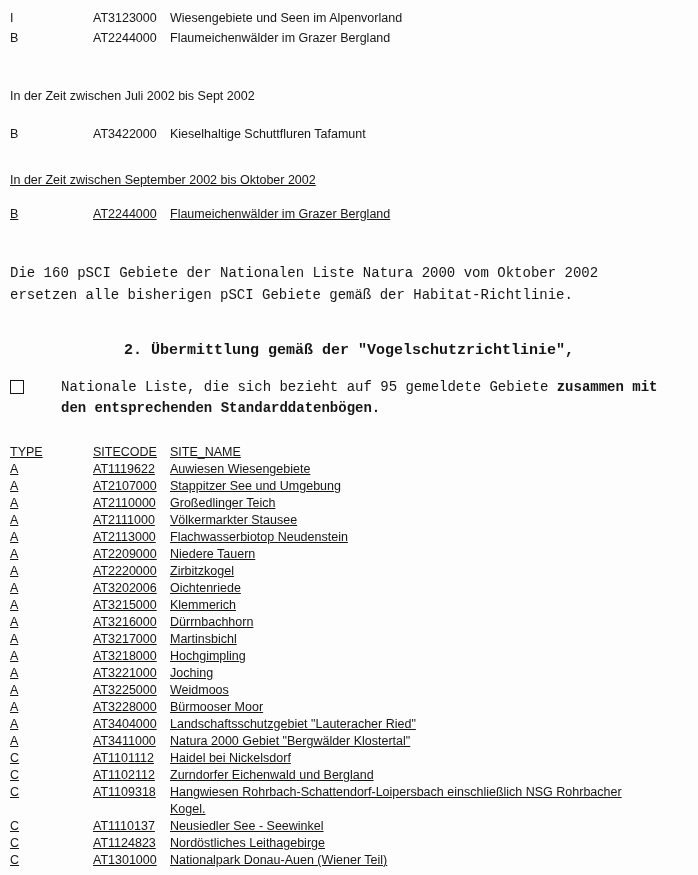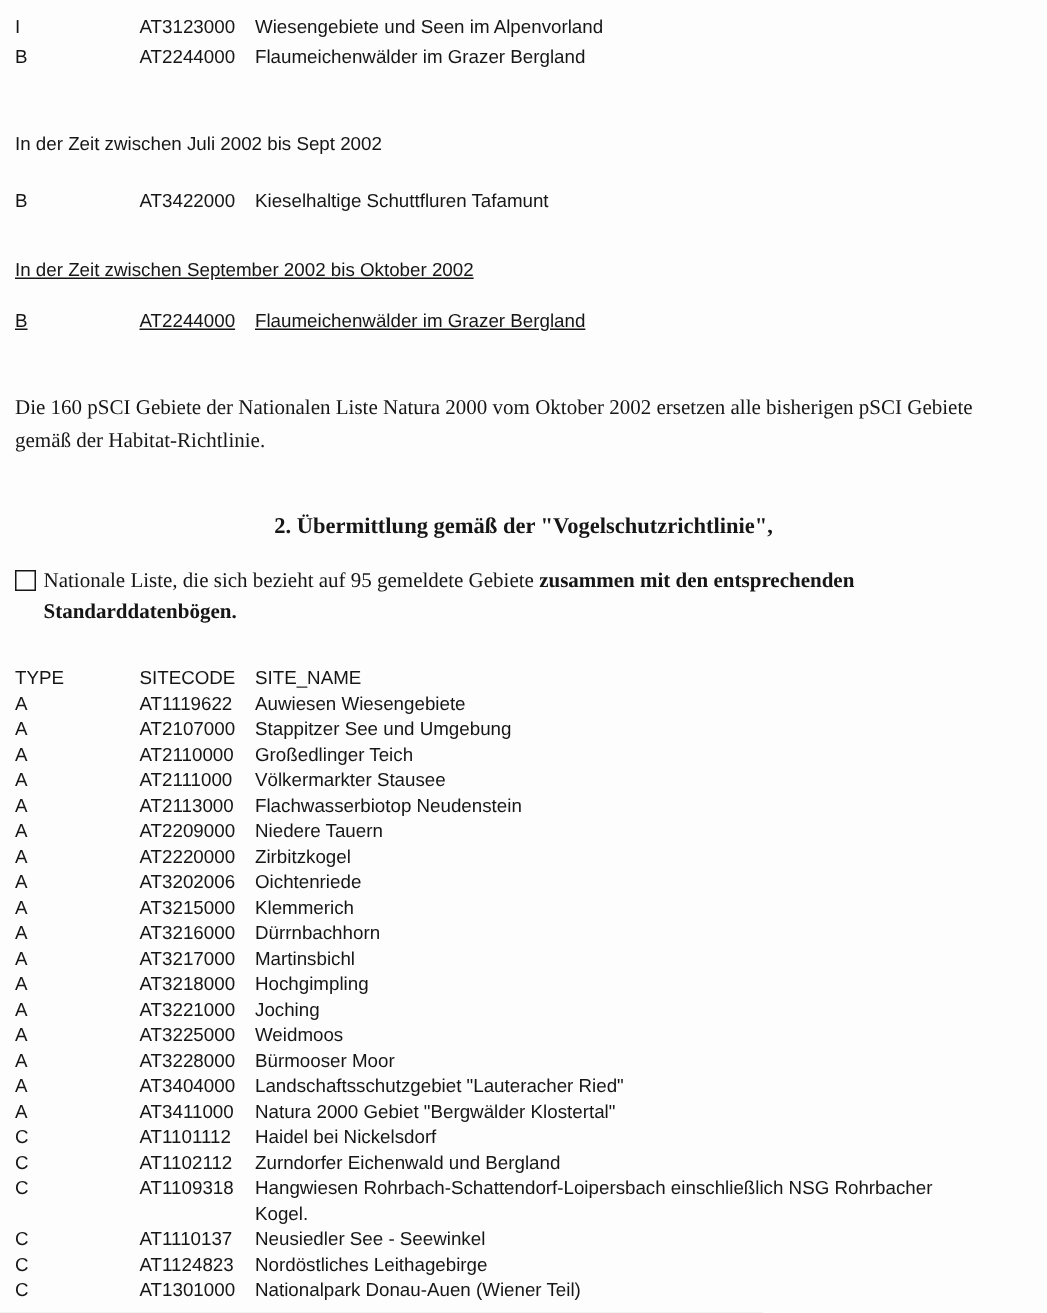--- a/index.html
+++ b/index.html
@@ -7,21 +7,21 @@
     position:relative;
     width:698px;height:875px;
     margin:0 auto;
     background:#fdfdfd;
     color:#161616;
     box-sizing:border-box;
     padding:8px 10px 0 10px;
     overflow:hidden;
   }
   .sans{font-family:"Liberation Sans","DejaVu Sans",sans-serif;}
-  .serif{font-family:Liberation Serif, serif;}
+  .serif{font-family:Liberation Mono, monospace;}
 
   
   .sites-grid{
     display:grid;
     grid-template-columns:83px 77px 1fr;
     font-family:"Liberation Sans","DejaVu Sans",sans-serif;
     font-size:12.5px;
     line-height:20px;
     align-items:start;
   }
@@ -50,35 +50,36 @@
     font-size:15px;
     font-weight:bold;
     line-height:18px;
     text-align:center;
   }
   .checkbox-row{
     margin-top:17px;
     display:flex;
     align-items:flex-start;
     max-width:660px;
+    gap:32px;
   }
   .checkbox{
     flex:0 0 auto;
     width:12px;height:12px;
     border:1.4px solid #161616;
     margin:3px 5px 0 0;
     background:#fdfdfd;
   }
   .cb-text{
     font-size:14px;
     line-height:21px;
   }
   .cb-text b{font-weight:bold;}
 
-  .site-table{margin-top:25px;}
+  .site-table{margin-top:25px;text-decoration:underline;}
   .site-table .sites-grid{line-height:17px;}
   .site-table .header{font-size:12.5px;}
 </style>
 </head>
 <body>
 
 <div class="page">
 
   <div class="sites-grid top-list">
 

